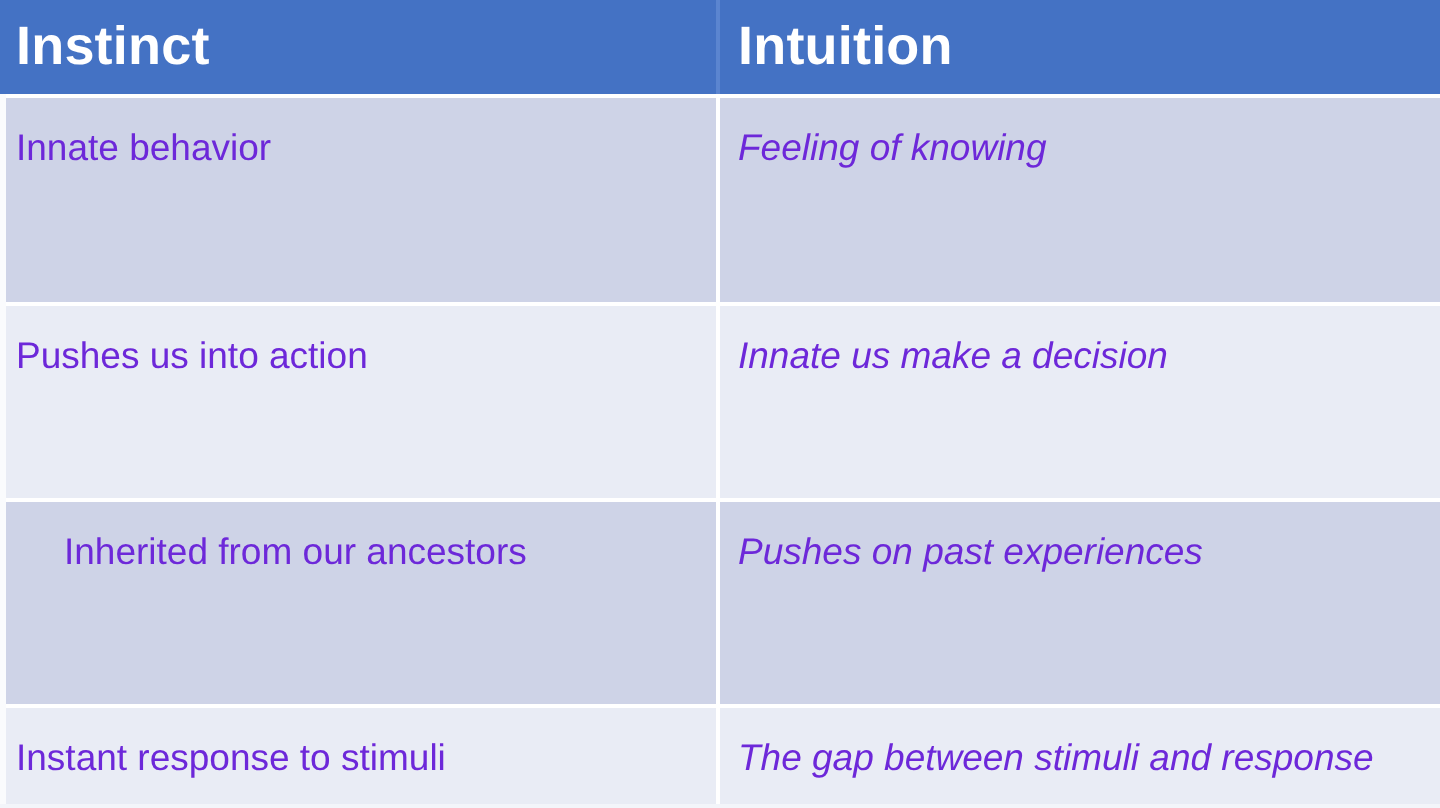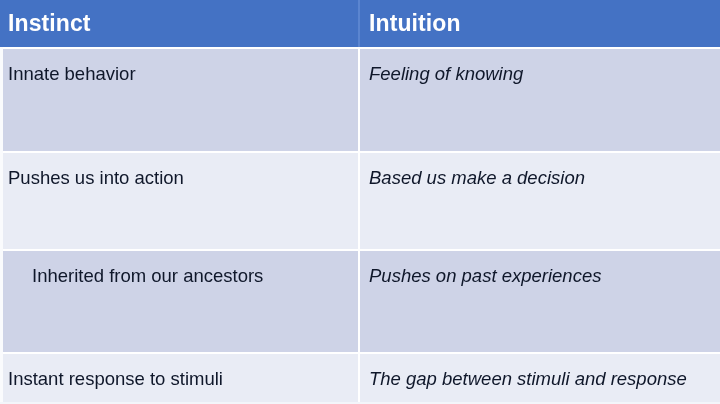--- a/index.html
+++ b/index.html
@@ -31,39 +31,39 @@
   .comparison-table col.col-left  { width: 358px; }
   .comparison-table col.col-right { width: 362px; }
 
   
   .header-row th {
     height: 47px;
     padding: 0 0 0 8px;
     margin: 0;
     background: #4472c4;
     color: #ffffff;
-    font-size: 23px;
+    font-size: 27px;
     font-weight: bold;
     text-align: left;
     vertical-align: middle;
     letter-spacing: 0.1px;
     border: none;
   }
   .header-row th.header-right {
     padding-left: 11px;
     box-shadow: inset 2px 0 0 #5b85d0;
     margin-top: 17px;
   }
 
   
   .comparison-table td {
     padding: 13px 14px 0 8px;
     font-size: 18.5px;
     line-height: 28px;
-    color: #0f172a;
+    color: #6d28d9;
     text-align: left;
     vertical-align: top;
     border: none;
   }
   .comparison-table td.cell-right {
     padding-left: 11px;
     box-shadow: inset 2px 0 0 #ffffff;
   }
 
   .band-dark td  { background: #ced3e7; }
@@ -121,21 +121,21 @@
 
     <tbody>
 
       <tr class="band-dark row-1">
         <td class="cell-left">Innate behavior</td>
         <td class="cell-right">Feeling of knowing</td>
       </tr>
 
       <tr class="band-light row-2">
         <td class="cell-left">Pushes us into action</td>
-        <td class="cell-right">Based us make a decision</td>
+        <td class="cell-right">Innate us make a decision</td>
       </tr>
 
       <tr class="band-dark row-3">
         <td class="cell-left">Inherited from our ancestors</td>
         <td class="cell-right">Pushes on past experiences</td>
       </tr>
 
       <tr class="band-light row-4">
         <td class="cell-left">Instant response to stimuli</td>
         <td class="cell-right">The gap between stimuli and response</td>

